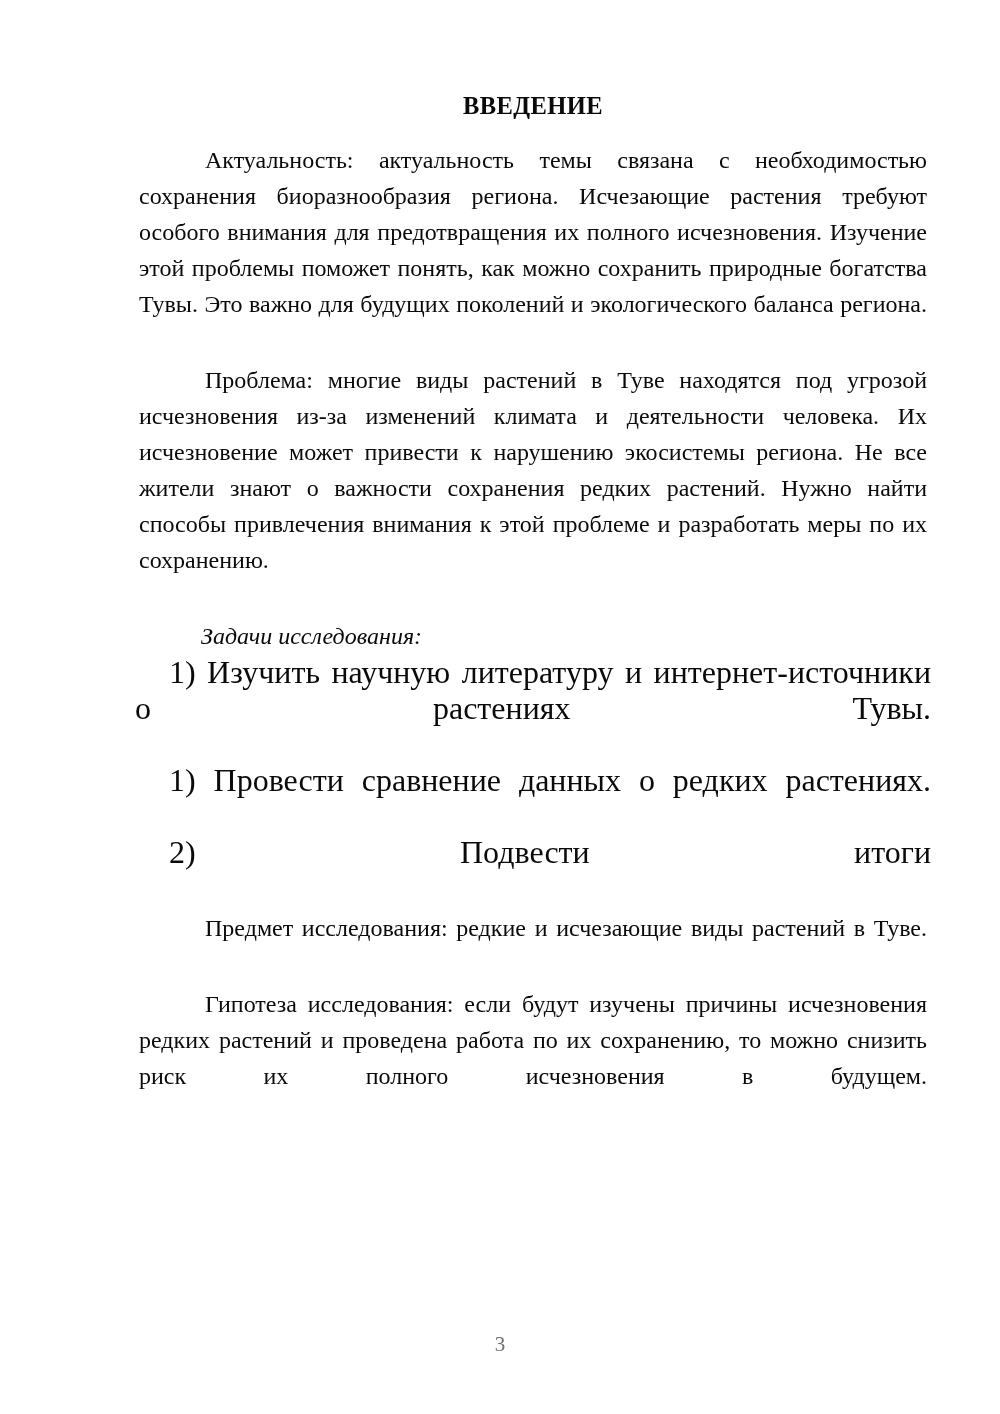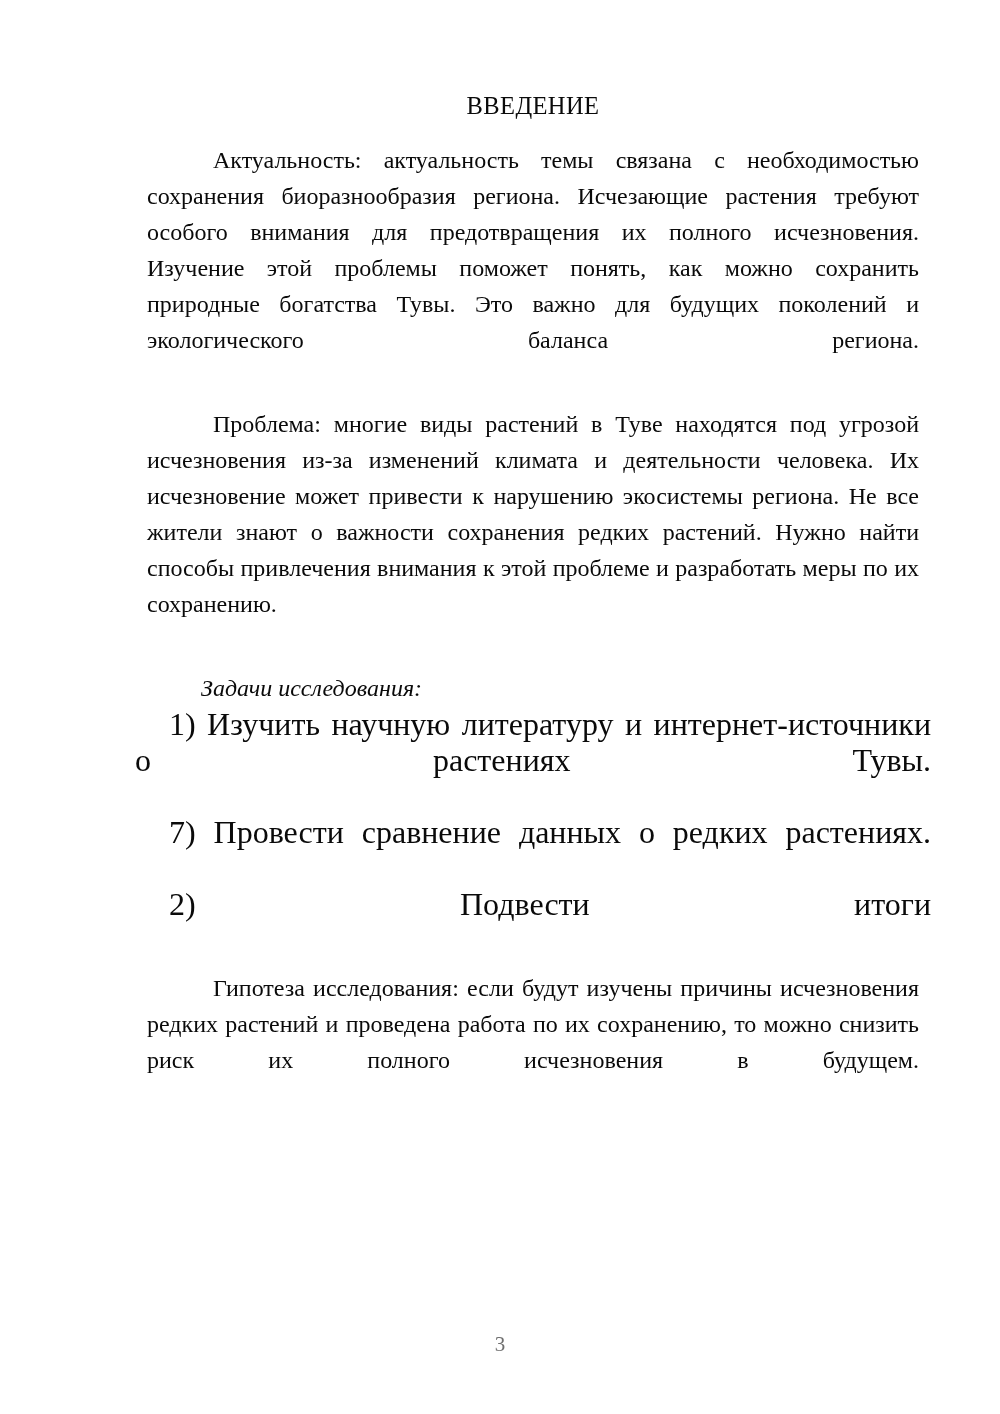--- a/index.html
+++ b/index.html
@@ -28,34 +28,34 @@
 
   .content {
     position: absolute;
     left: 135px;
     top: 88px;
     width: 796px;
   }
 
   .doc-title {
     font-size: 24.5px;
-    font-weight: normal;
+    font-weight: bold;
     text-align: center;
     letter-spacing: 0.4px;
     line-height: 36px;
     margin: 0 0 18px 0;
   }
 
   .para {
     font-size: 24px;
     line-height: 36px;
     text-align: justify;
     text-justify: inter-word;
     text-indent: 66px;
-    margin: 12px;
+    margin: 4px;
     hyphens: none;
     -webkit-hyphens: none;
   }
 
   .para + .para {
     margin-top: 0;
   }
 
   
   .para::after {
@@ -111,27 +111,28 @@
 
     <p class="para">Актуальность: актуальность темы связана с необходимостью сохранения биоразнообразия региона. Исчезающие растения требуют особого внимания для предотвращения их полного исчезновения. Изучение этой проблемы поможет понять, как можно сохранить природные богатства Тувы. Это важно для будущих поколений и экологического баланса региона.</p>
 
     <p class="para">Проблема: многие виды растений в Туве находятся под угрозой исчезновения из-за изменений климата и деятельности человека. Их исчезновение может привести к нарушению экосистемы региона. Не все жители знают о важности сохранения редких растений. Нужно найти способы привлечения внимания к этой проблеме и разработать меры по их сохранению.</p>
 
 
     <p class="plain-line">Задачи исследования:</p>
 
     <p class="list-item">1) Изучить научную литературу и интернет-источники о растениях Тувы.</p>
 
-    <p class="list-item">7) Провести сравнение данных о редких растениях.</p>
+    <p class="list-item">1) Провести сравнение данных о редких растениях.</p>
 
 
 
     <p class="list-item">2) Подвести итоги</p>
 
 
+    <p class="para">Предмет исследования: редкие и исчезающие виды растений в Туве.</p>
 
     <p class="para">Гипотеза исследования: если будут изучены причины исчезновения редких растений и проведена работа по их сохранению, то можно снизить риск их полного исчезновения в будущем.</p>
 
   </div>
 
   <div class="page-number">3</div>
 
 </div>
 
 </body></html>

